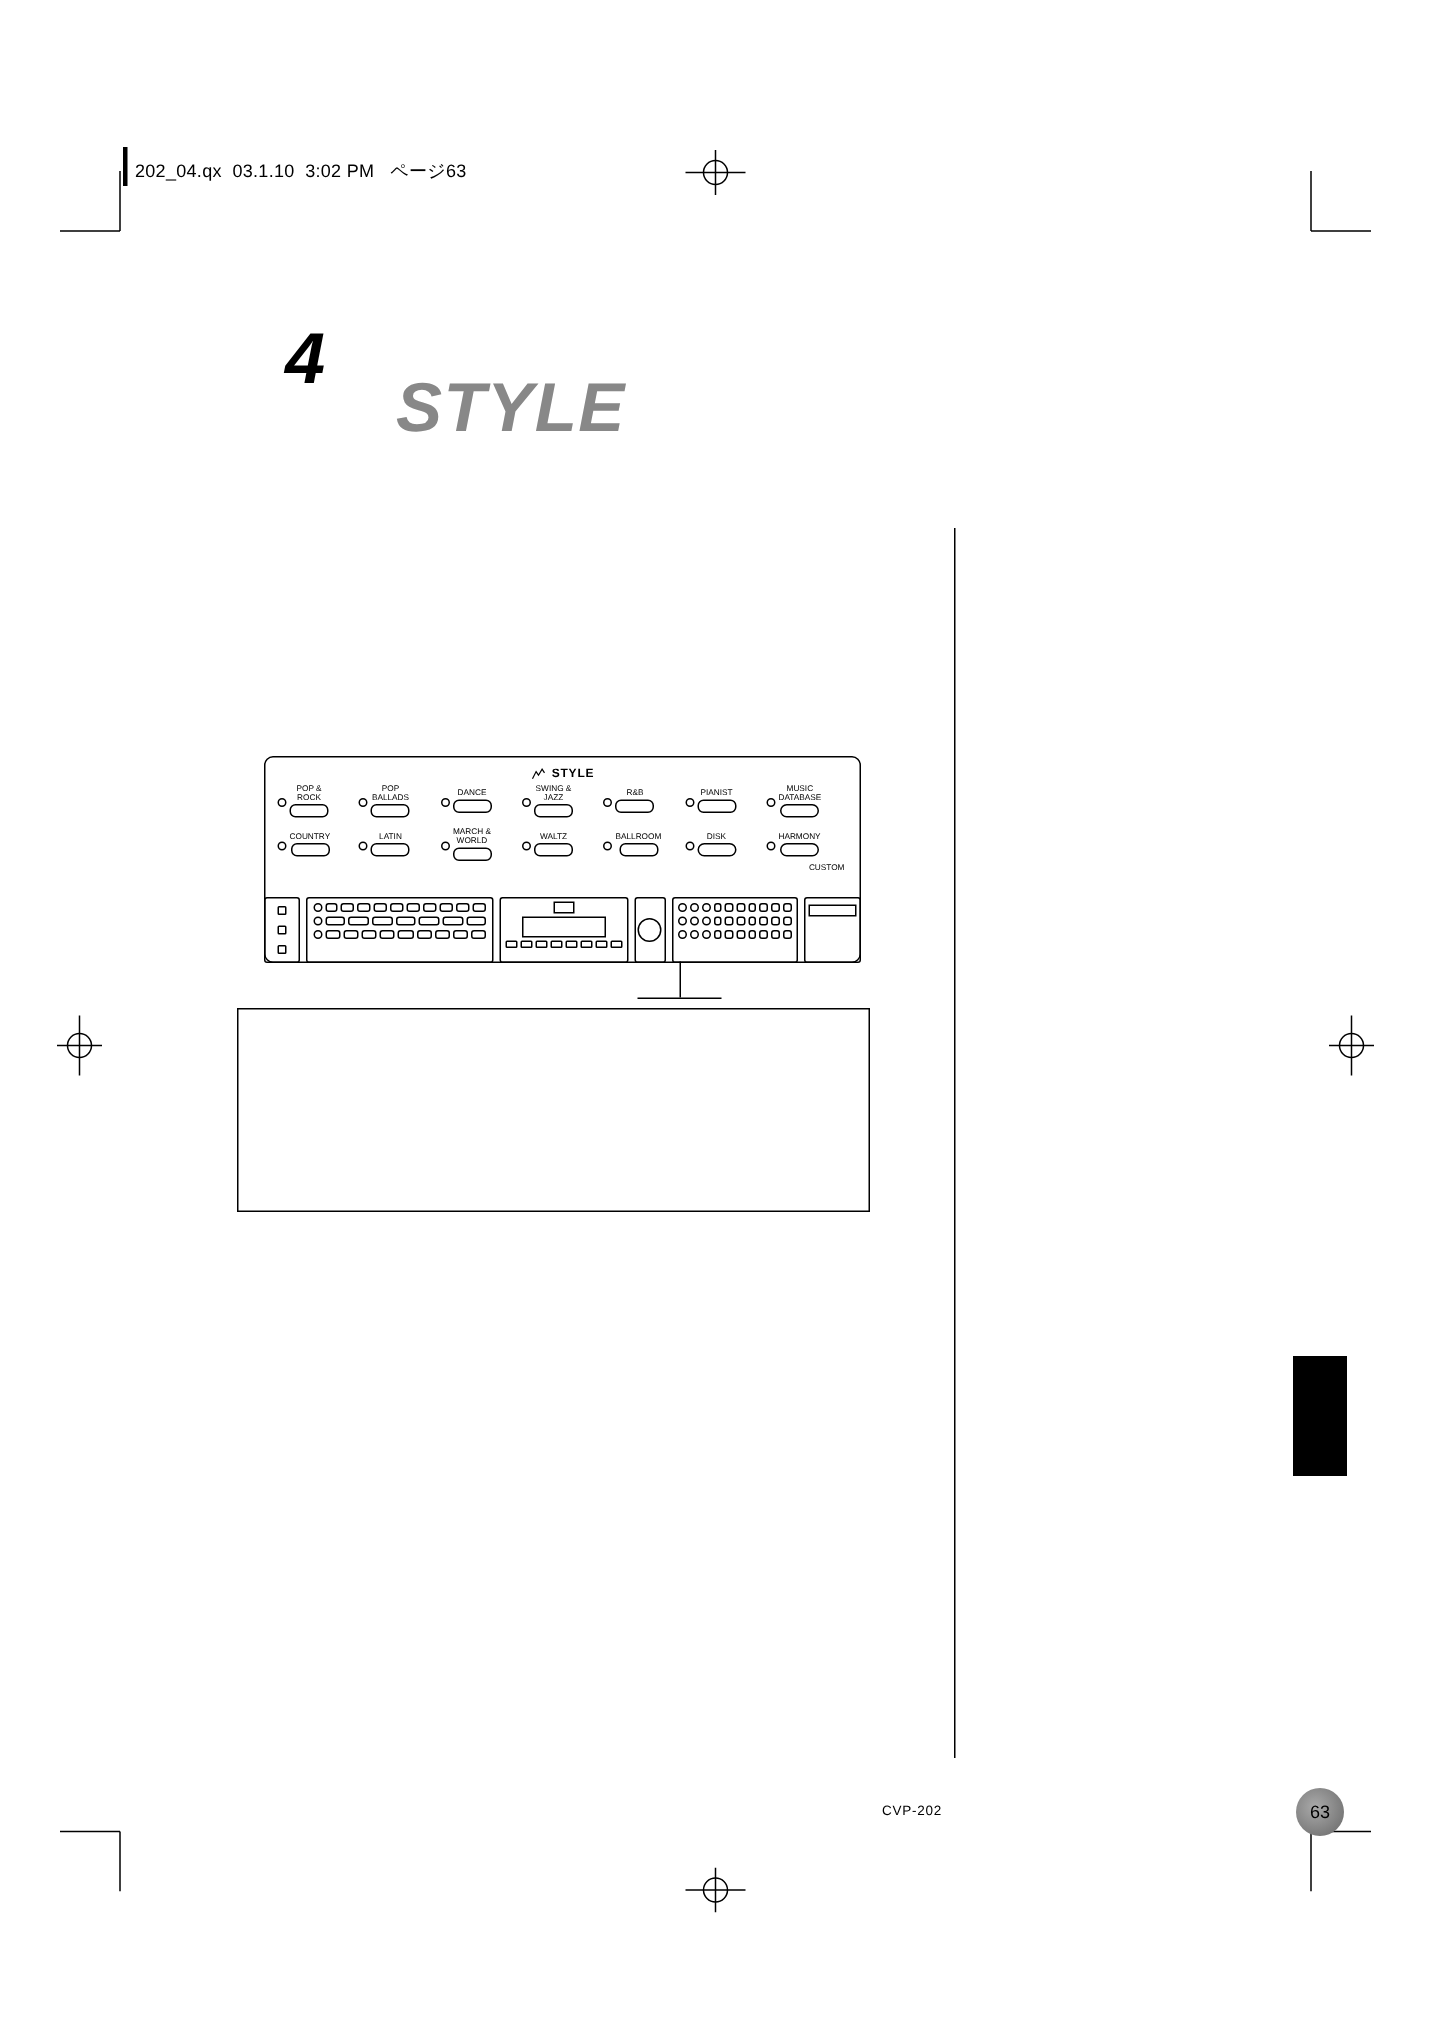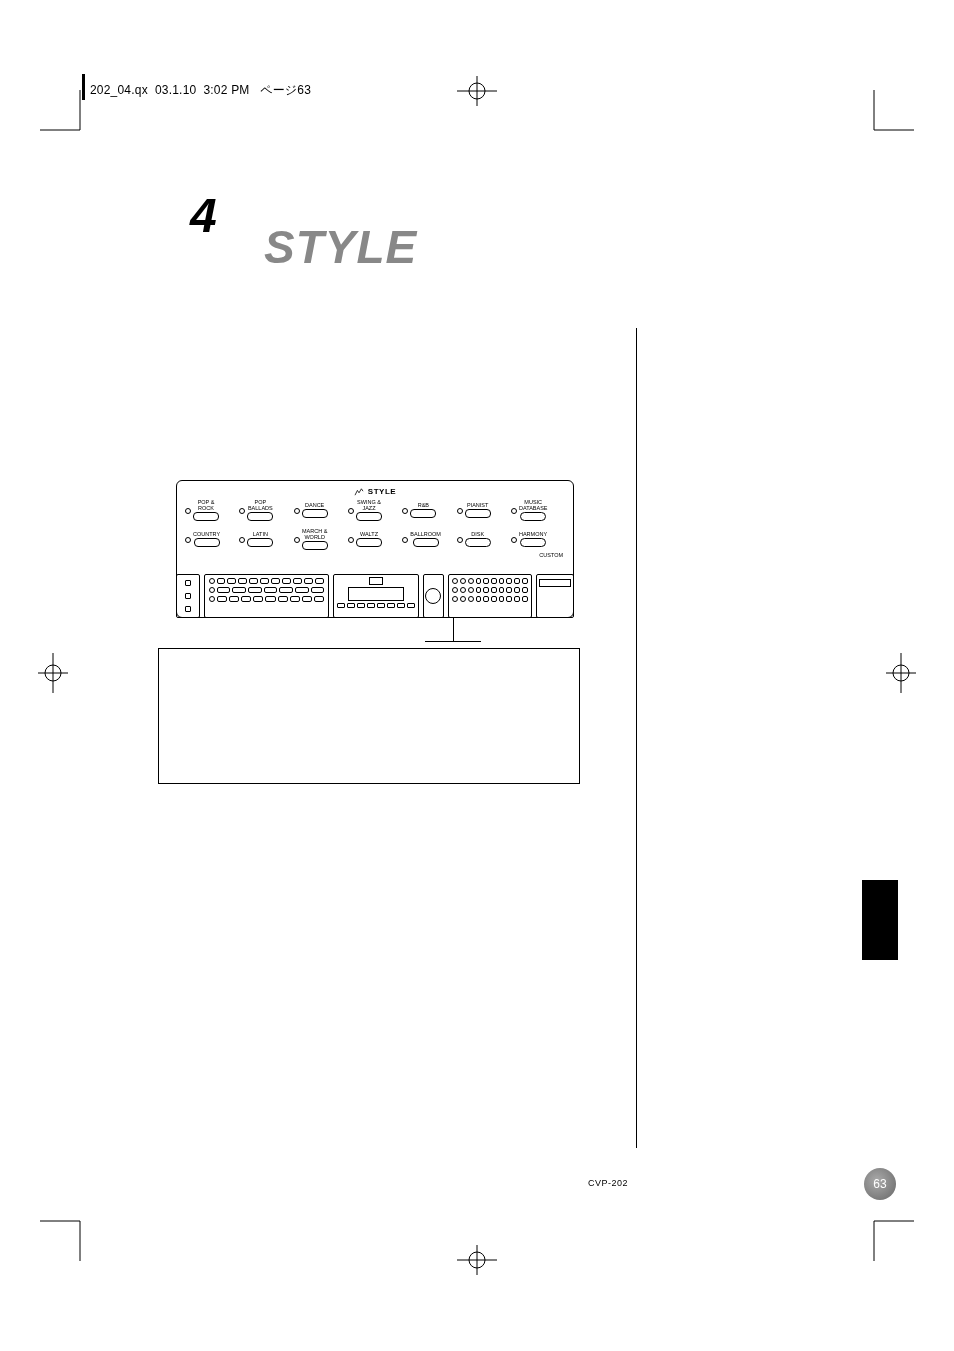--- a/index.html
+++ b/index.html
@@ -1,17 +1,17 @@
 <!DOCTYPE html>
 <html><head>
 <meta charset="utf-8">
 <style>
   * { box-sizing: border-box; margin: 0; padding: 0; }
   html, body { width: 954px; height: 1351px; background: #fff; font-family: Arial, Helvetica, sans-serif; color: #000; position: relative; }
-  .page { position: absolute; inset: 0; }
+  .page { position: absolute; inset: 0; margin-top: 24px; }
 
   
   .crop { position: absolute; stroke: #000; }
   .reg  { position: absolute; }
 
   
   .slug { position: absolute; left: 90px; top: 82px; font-size: 12px; letter-spacing: .2px; }
   .slug .jp { font-family: "MS Gothic", "Hiragino Kaku Gothic Pro", sans-serif; }
   .slug-box { position: absolute; left: 82px; top: 74px; width: 3px; height: 26px; background: #000; }
 
@@ -61,21 +61,21 @@
   
   .bbox { position: absolute; left: 158px; top: 648px; width: 422px; height: 136px; border: 1px solid #000; padding: 22px 18px 10px 30px; }
   .bbox ul { list-style: disc; padding-left: 12px; }
   .bbox li { font-size: 10px; line-height: 20px; color: transparent; }
 
   
   .thumb { position: absolute; right: 56px; top: 880px; width: 36px; height: 80px; background: #000; }
 
   
   .footer-model { position: absolute; left: 588px; top: 1178px; font-size: 9px; font-weight: 400; letter-spacing: .5px;}
-  .pagenum { position: absolute; right: 60px; top: 1170px; width: 28px; height: 28px; background: #888; color: #ffffff; border-radius: 50%; display:flex; align-items:center; justify-content:center; font-size: 12px; font-weight:400;}
+  .pagenum { position: absolute; right: 60px; top: 1170px; width: 28px; height: 28px; background: #888; color: #000000; border-radius: 50%; display:flex; align-items:center; justify-content:center; font-size: 12px; font-weight:400;}
   .pagenum::before { content:''; position:absolute; inset:-2px; border-radius:50%; background: radial-gradient(circle at 40% 40%, #aaa, #666);}
   .pagenum span { position: relative; }
 </style>
 </head>
 <body>
 <div class="page">
 
   <svg class="crop" style="left:40px; top:90px;" width="60" height="60">
       <path d="M0 40 H40 M40 0 V40" stroke="#000" stroke-width="1" fill="none"></path>
     </svg>

